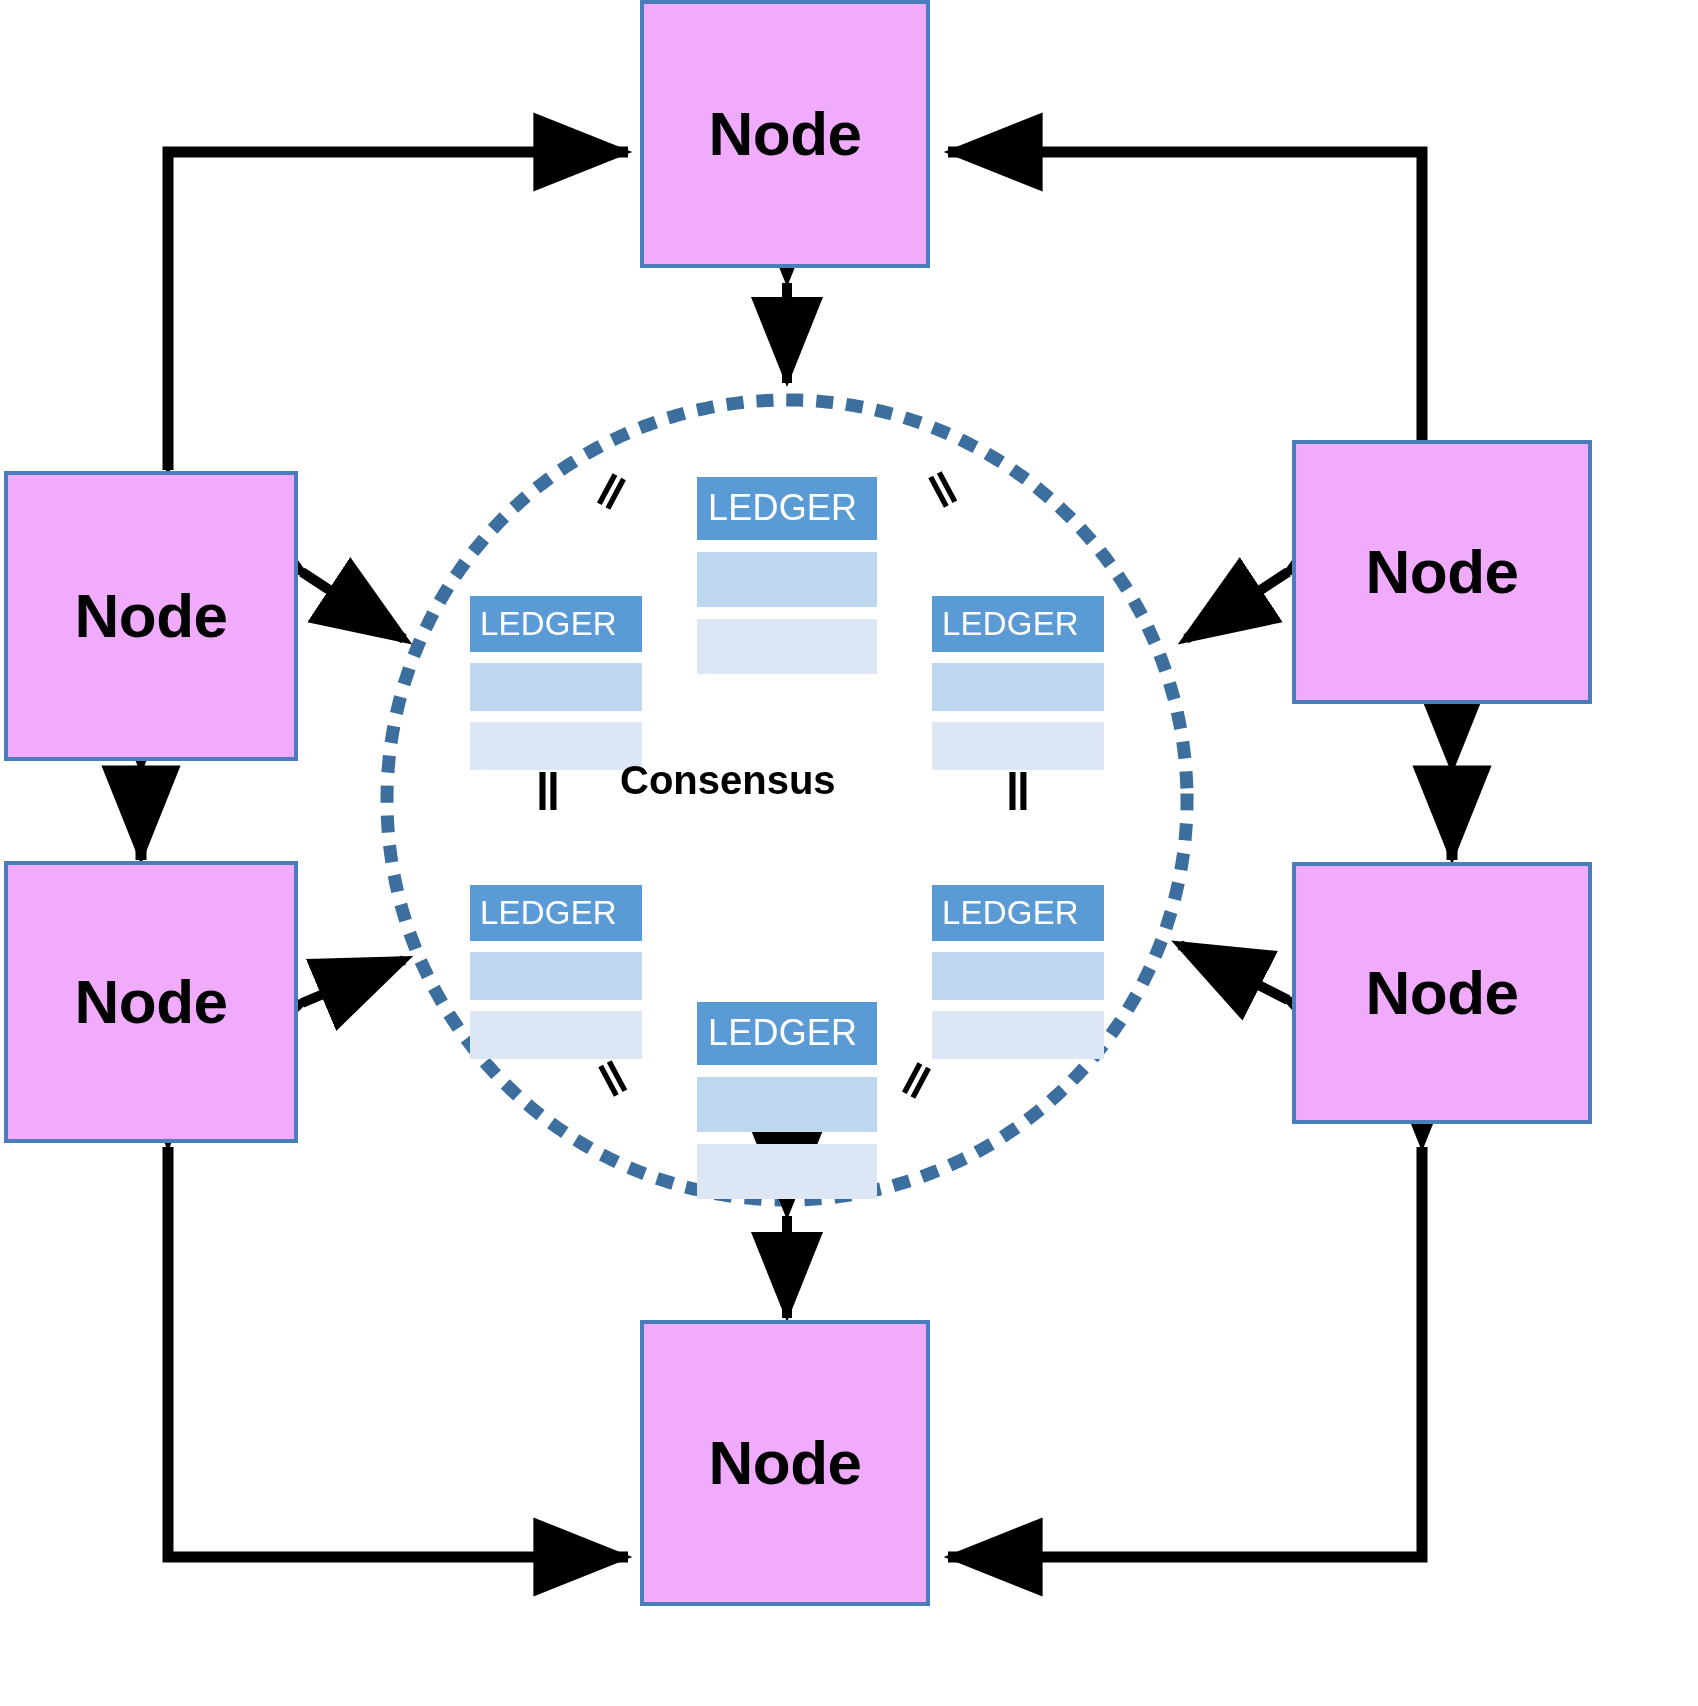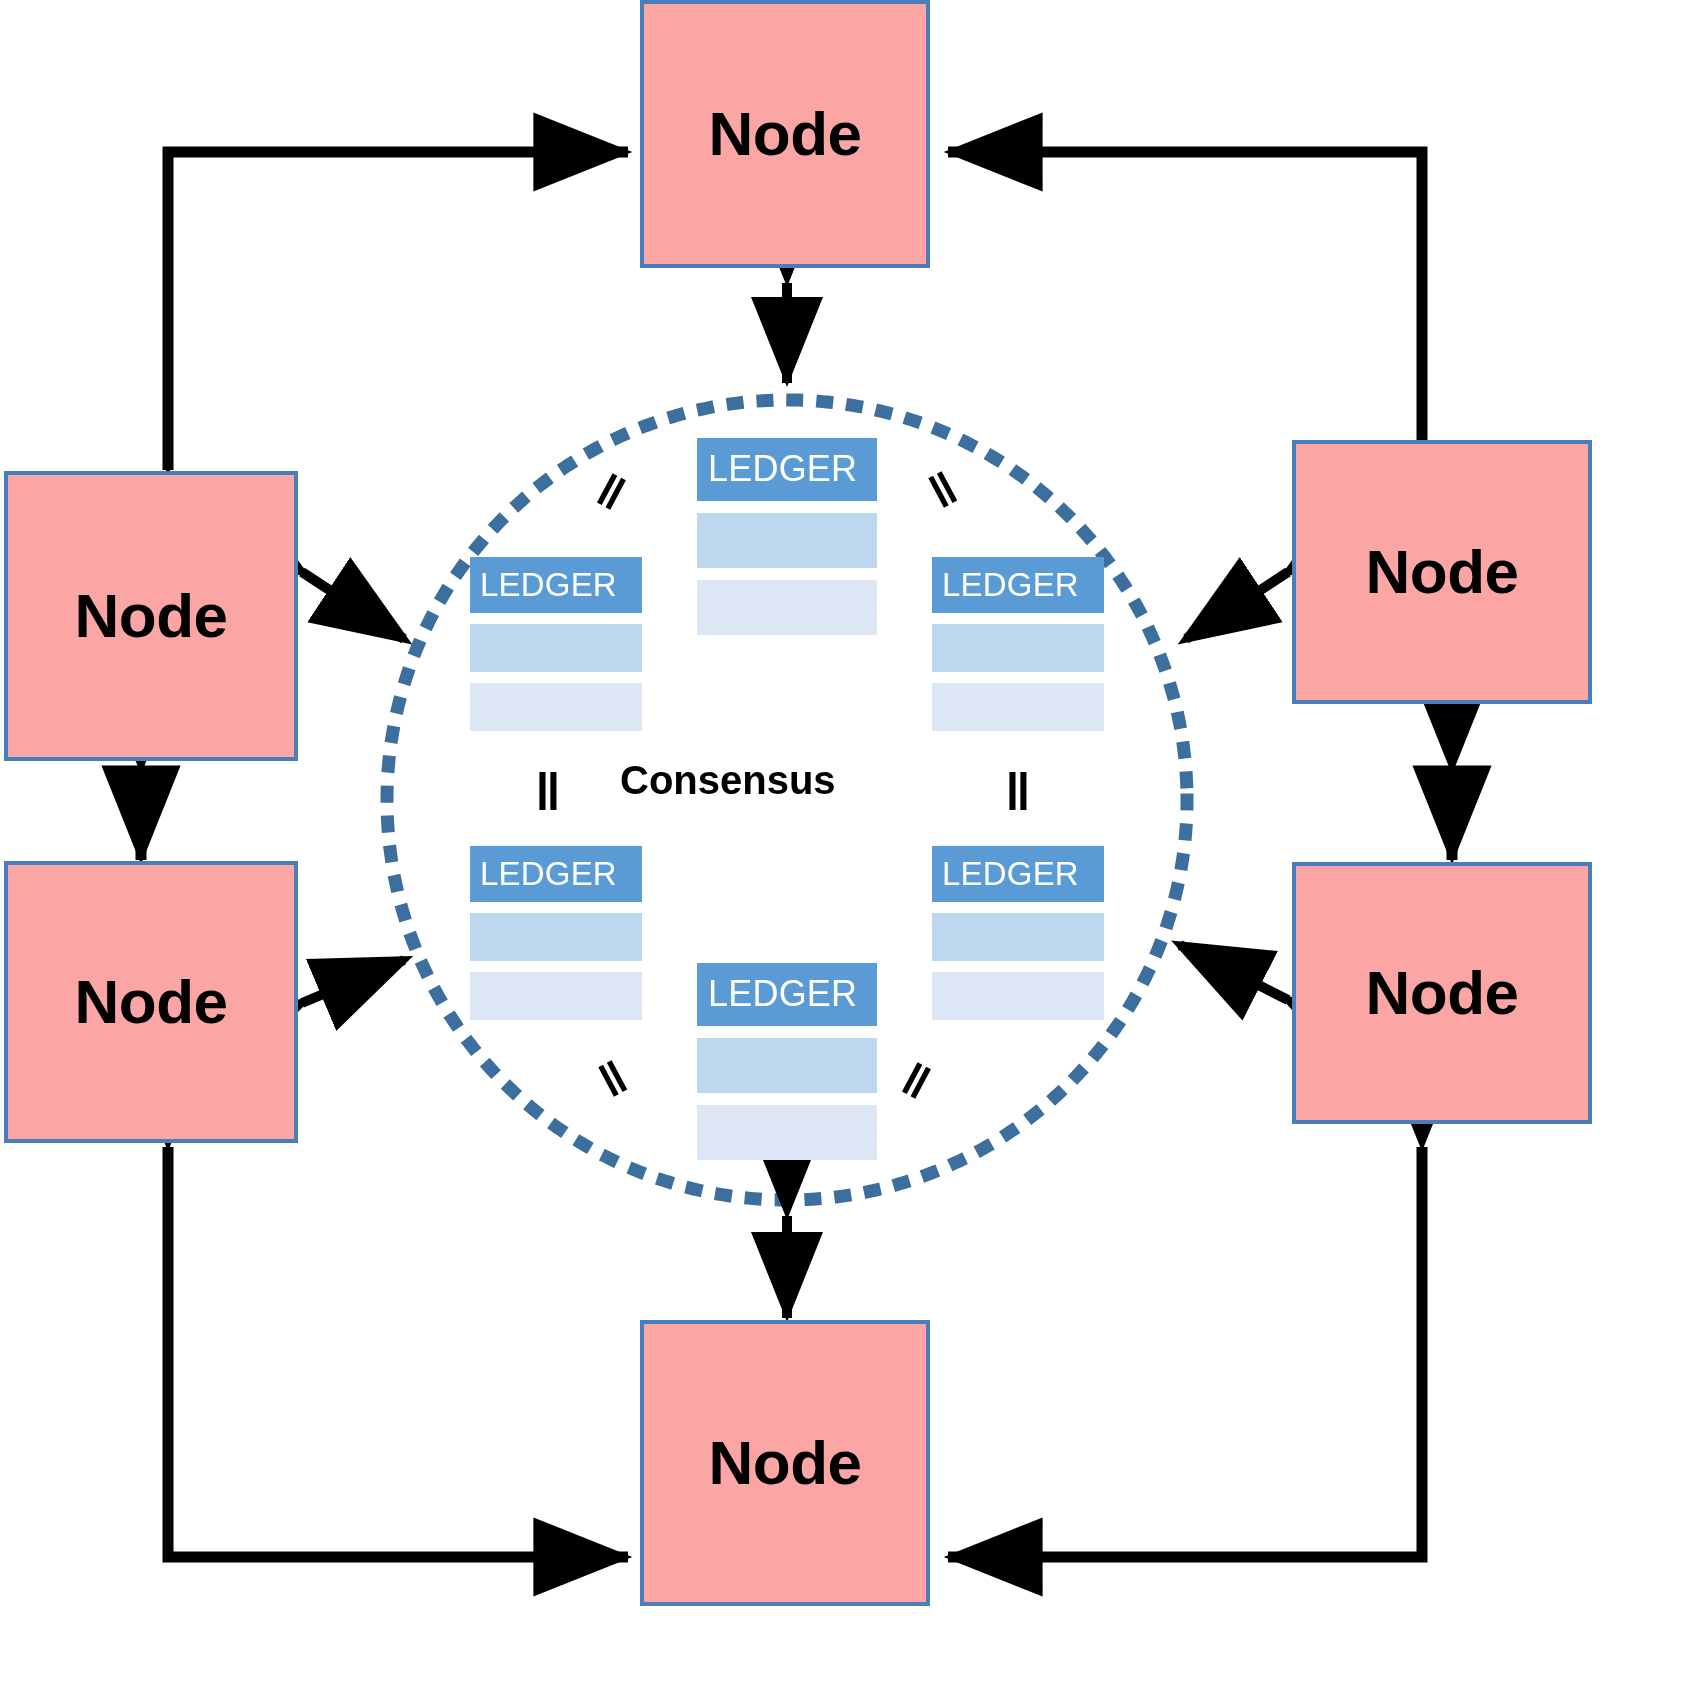--- a/index.html
+++ b/index.html
@@ -2,36 +2,36 @@
 <html><head>
 <meta charset="utf-8">
 <style>
   html,body{margin:0;padding:0;background:#ffffff;}
   body{font-family:"Liberation Sans", sans-serif;}
   #stage{position:relative;width:1698px;height:1706px;background:#fff;overflow:hidden;}
   #wires{position:absolute;left:0;top:0;width:1698px;height:1706px;}
 
   .node{
     position:absolute;
-    background:#fca5a5;
+    background:#f0abfc;
     border:4px solid #4a7ebb;
     box-sizing:border-box;
     display:flex;
     align-items:center;
     justify-content:center;
   }
   .node .node-label{
     font-weight:bold;
     font-size:62px;
     color:#000;
     line-height:1;
     letter-spacing:-0.5px;
   }
 
-  .ledger{position:absolute;width:172px;}
+  .ledger{position:absolute;width:172px;margin-top:39px;}
   .ledger .lg-head{
     background:#5b9bd5;
     color:#ffffff;
     font-size:33px;
     line-height:1;
     padding:11px 0 12px 10px;
     box-sizing:border-box;
     letter-spacing:0.2px;
     white-space:nowrap;
   }

